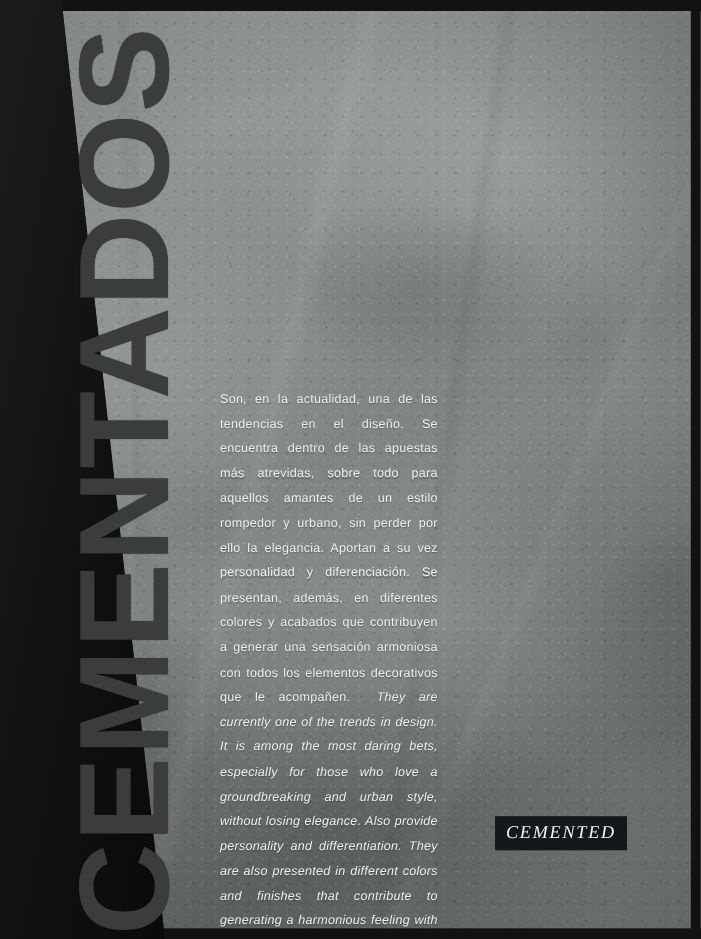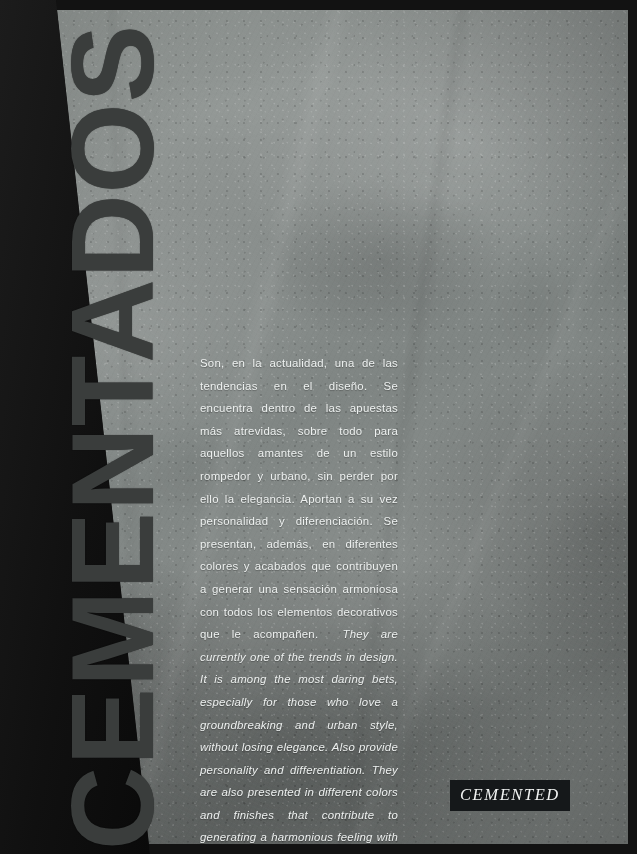--- a/index.html
+++ b/index.html
@@ -167,21 +167,21 @@
   }
   .para.es { font-style: normal; }
   .inline-en {
     font-style: italic;
   }
 
   
   #tag {
     position: absolute;
     left: 450px;
-    top: 780px;
+    top: 742px;
     background: #15181a;
     padding: 5px 10px 6px 10px;
   }
   #tag span {
     font-family: "Liberation Serif", serif;
     font-style: italic;
     font-size: 16.5px;
     letter-spacing: 1.6px;
     color: #f2f4f3;
     white-space: nowrap;

